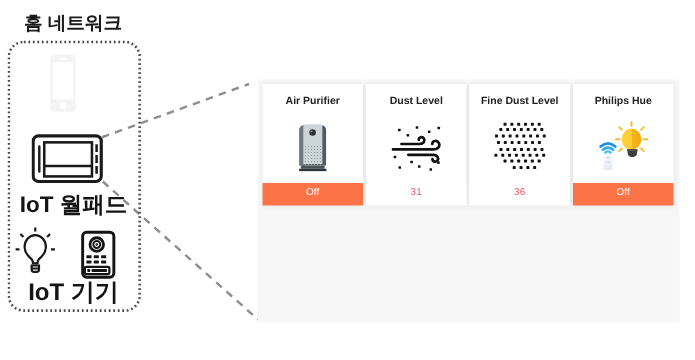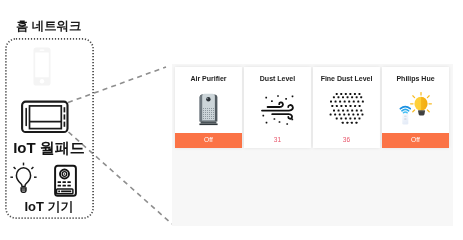--- a/index.html
+++ b/index.html
@@ -1,30 +1,30 @@
 <!DOCTYPE html>
 <html><head>
 <meta charset="utf-8">
 <style>
   html,body{margin:0;padding:0;}
   body{width:463px;height:219px;background:#ffffff;
        font-family:"Liberation Sans","DejaVu Sans",sans-serif;overflow:hidden;}
-  .stage{position:absolute;left:0;top:15px;width:400px;height:219px;}
+  .stage{position:absolute;left:0;top:4px;width:400px;height:219px;}
 
   
   .left-title{position:absolute;left:16px;top:3px;font-size:12.4px;font-weight:700;color:#1a1a1a;white-space:nowrap;}
   .dotbox{position:absolute;left:5px;top:23px;}
   .phone-ic{position:absolute;left:33px;top:32px;}
   .wallpad-ic{position:absolute;left:21px;top:85px;}
   .wallpad-label{position:absolute;left:4px;top:126px;width:90px;text-align:center;
                  font-size:15px;line-height:14px;font-weight:700;color:#141414;}
   .bulb-ic{position:absolute;left:10px;top:145px;}
   .panel-ic{position:absolute;left:54px;top:149px;}
   .device-label{position:absolute;left:4px;top:185px;width:90px;text-align:center;
-                font-size:13px;line-height:14px;font-weight:700;color:#141414;}
+                font-size:16px;line-height:14px;font-weight:700;color:#141414;}
 
   
   .conn{position:absolute;left:0;top:0;width:463px;height:219px;pointer-events:none;}
 
   
   .panel{position:absolute;left:172px;top:49px;width:281px;height:162px;
          background:#f7f7f7;box-sizing:border-box;}
   .cards{position:absolute;left:175px;top:52px;width:274px;display:flex;justify-content:space-between;}
   .card{position:relative;width:67px;height:81px;background:#fff;box-sizing:border-box;box-shadow:0 0 3.5px rgba(0,0,0,0.09);
         display:flex;flex-direction:column;align-items:center;}

